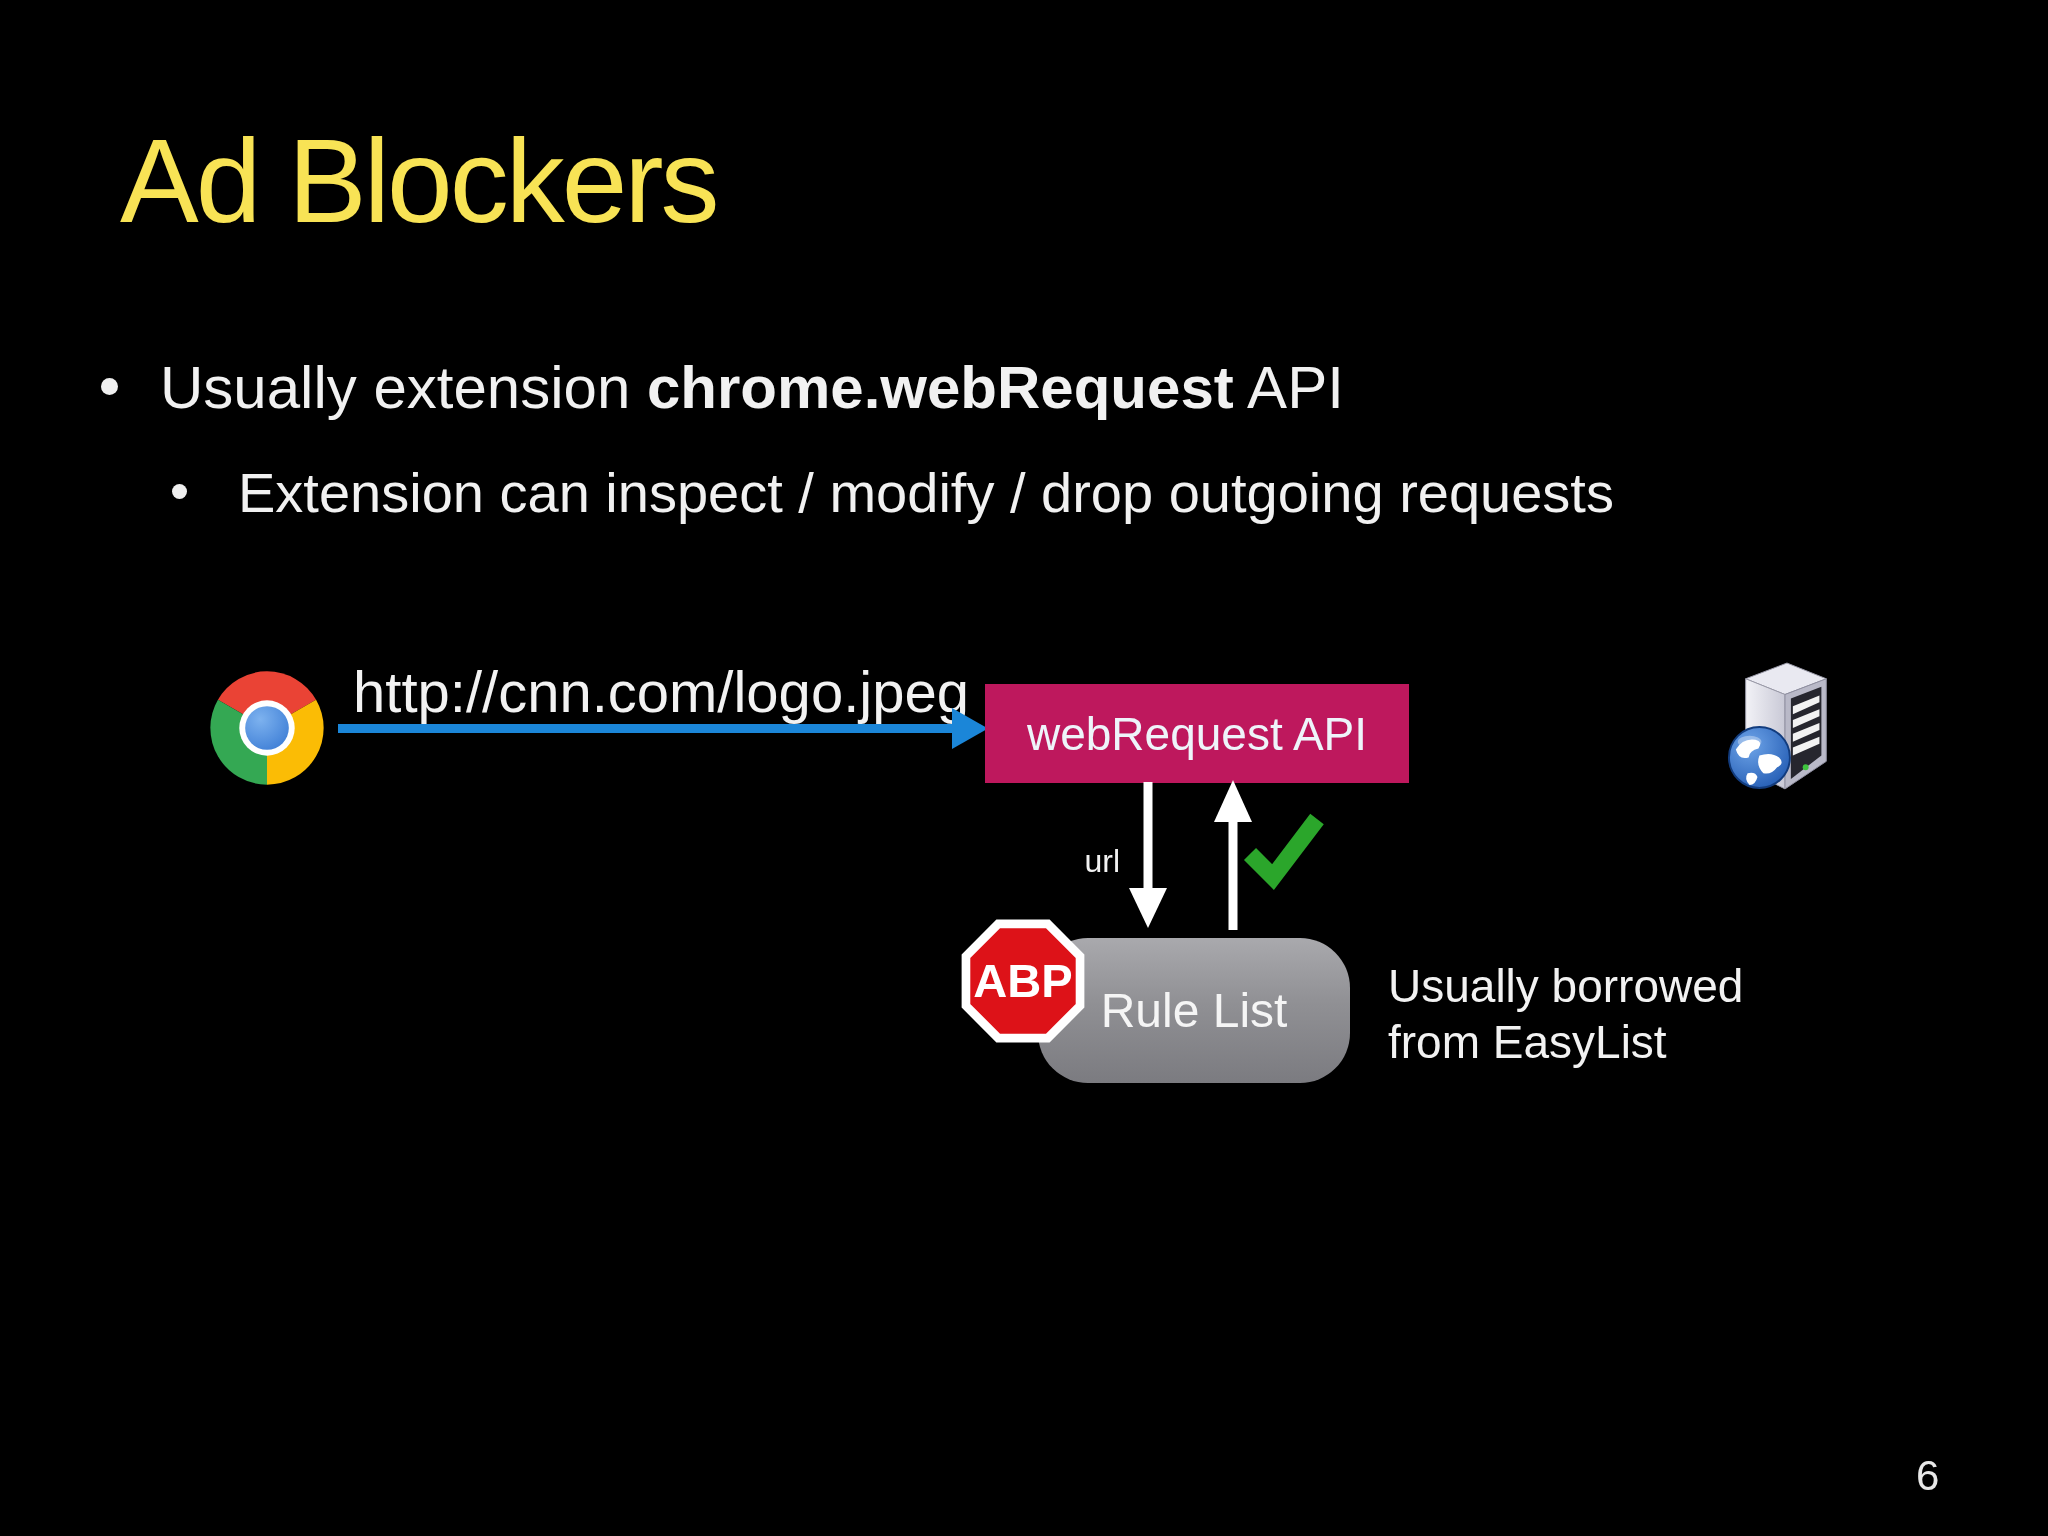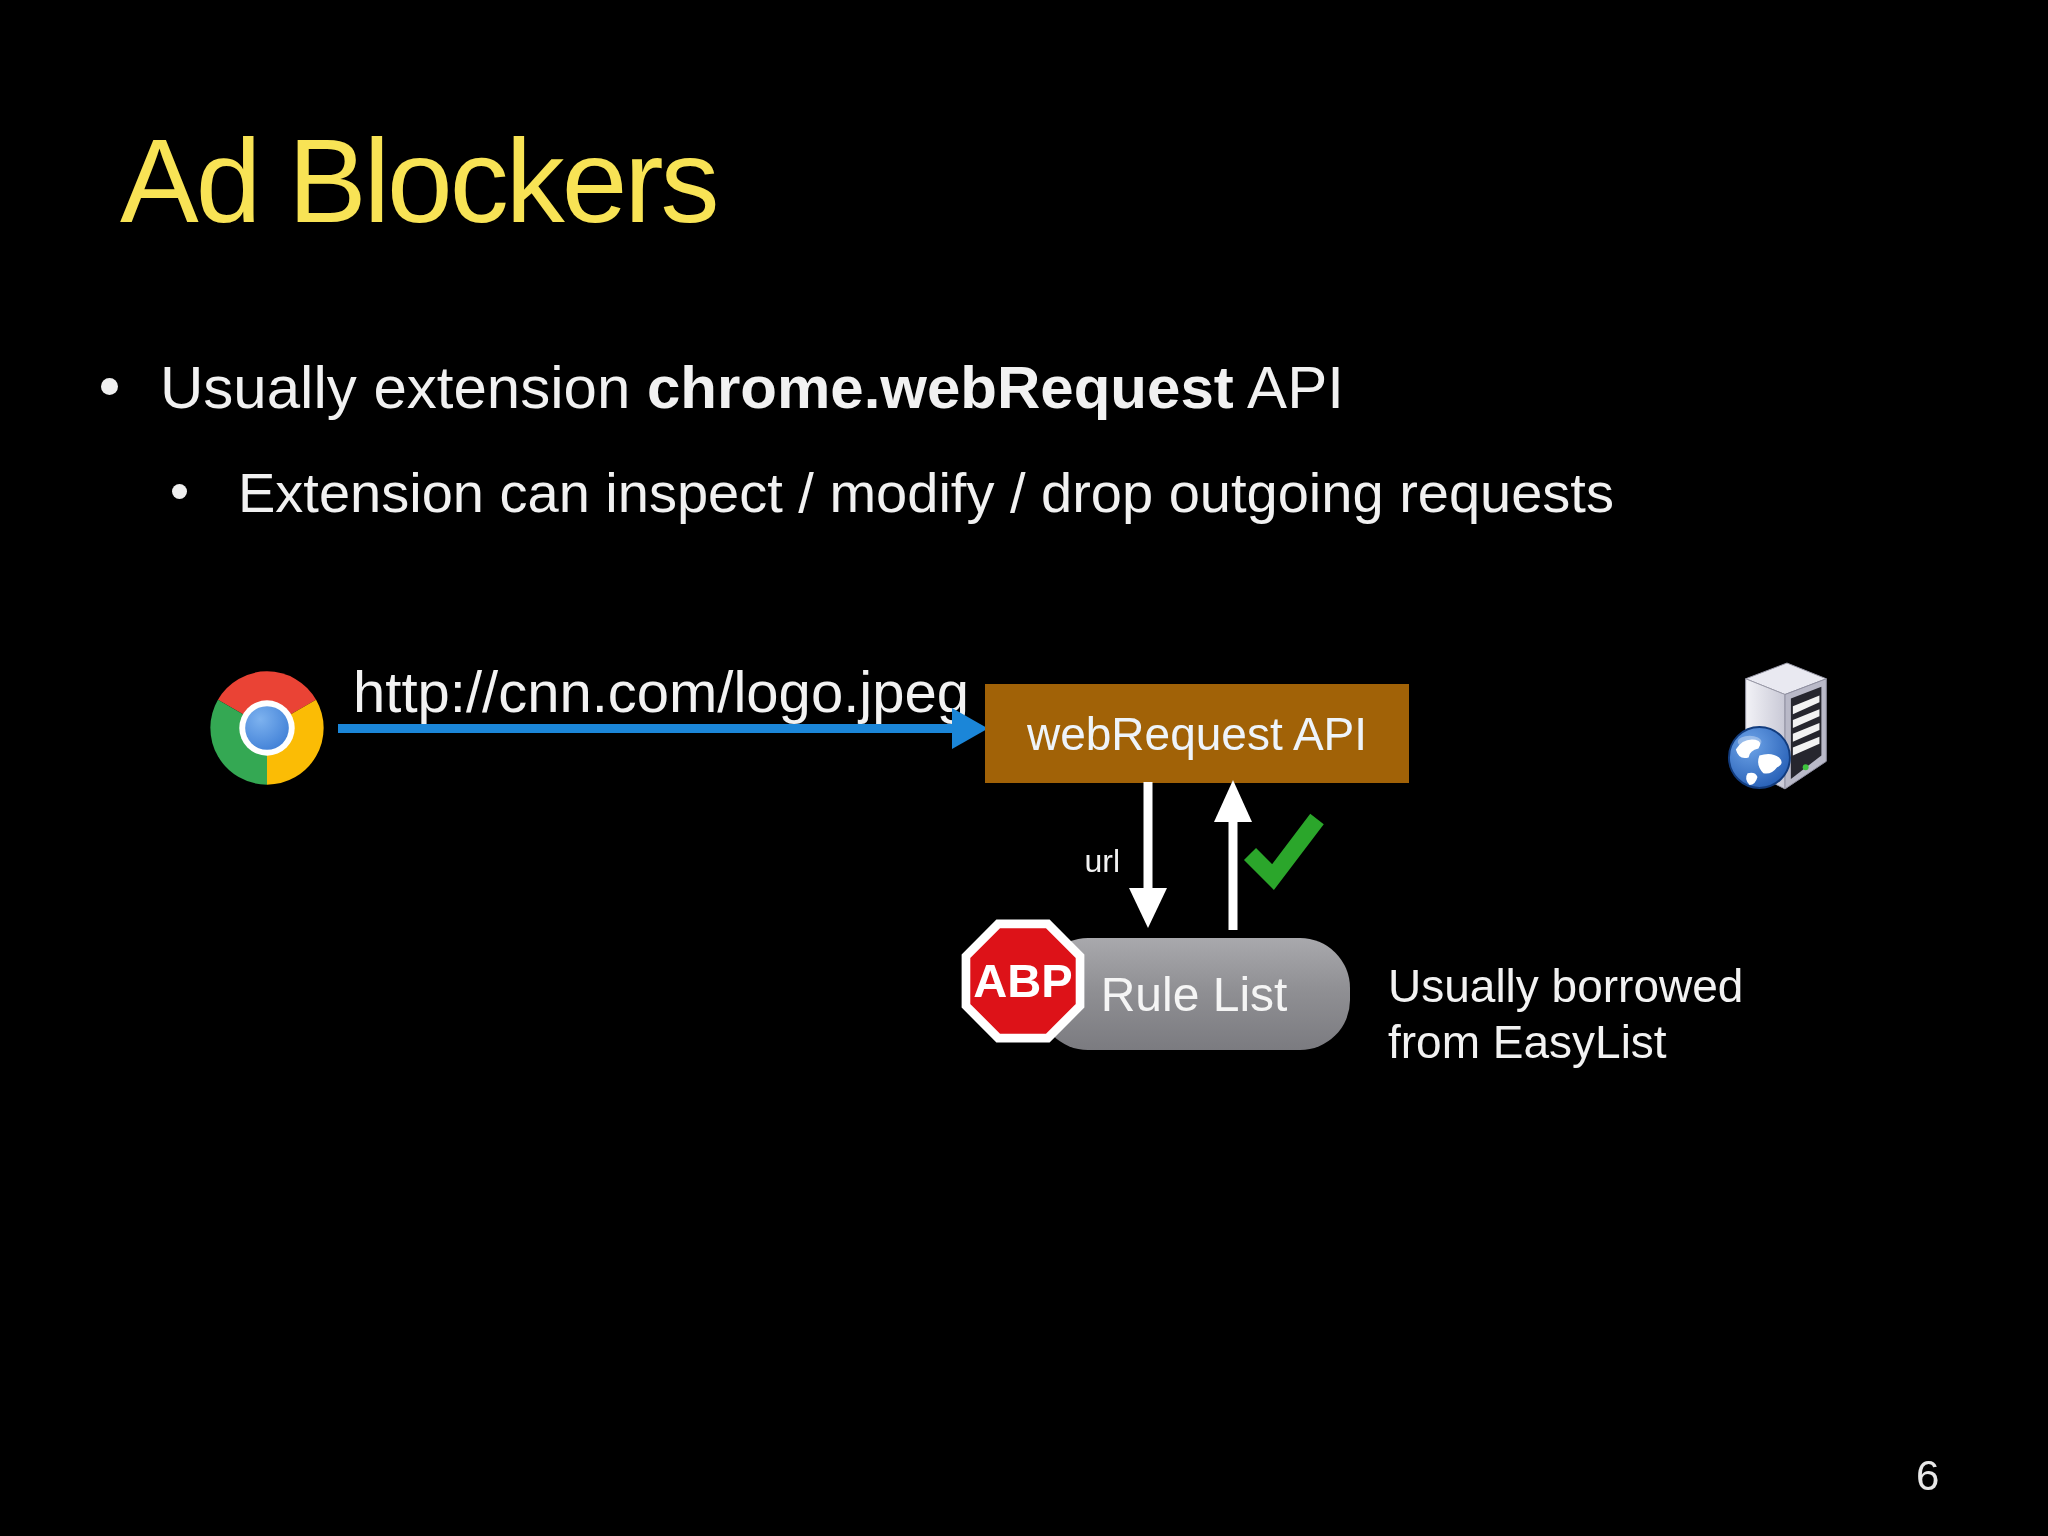--- a/index.html
+++ b/index.html
@@ -38,33 +38,33 @@
 
   .request-url-label{
     left:336px;top:658px;width:650px;
     text-align:center;
     font-size:58px;color:#f2f2f2;
     white-space:nowrap;
   }
 
   .api-box{
     left:985px;top:684px;width:424px;height:99px;
-    background:#a16207;
+    background:#be185d;
     display:flex;align-items:center;justify-content:center;
     color:#eef4fa;font-size:46px;
   }
 
   .url-label{
     left:1020px;top:838px;width:100px;
     text-align:right;
     font-size:32px;line-height:46px;color:#f2f2f2;
   }
 
   .rule-list-box{
-    left:1038px;top:938px;width:312px;height:112px;
+    left:1038px;top:938px;width:312px;height:145px;
     border-radius:50px;
     background:linear-gradient(180deg,#a9a9ad 0%,#909094 45%,#7b7b80 100%);
     display:flex;align-items:center;justify-content:center;
     color:#f5f5f5;font-size:48px;
   }
 
   .easylist-note{
     left:1388px;top:958px;width:390px;
     font-size:46px;line-height:56px;
     color:#f2f2f2;

